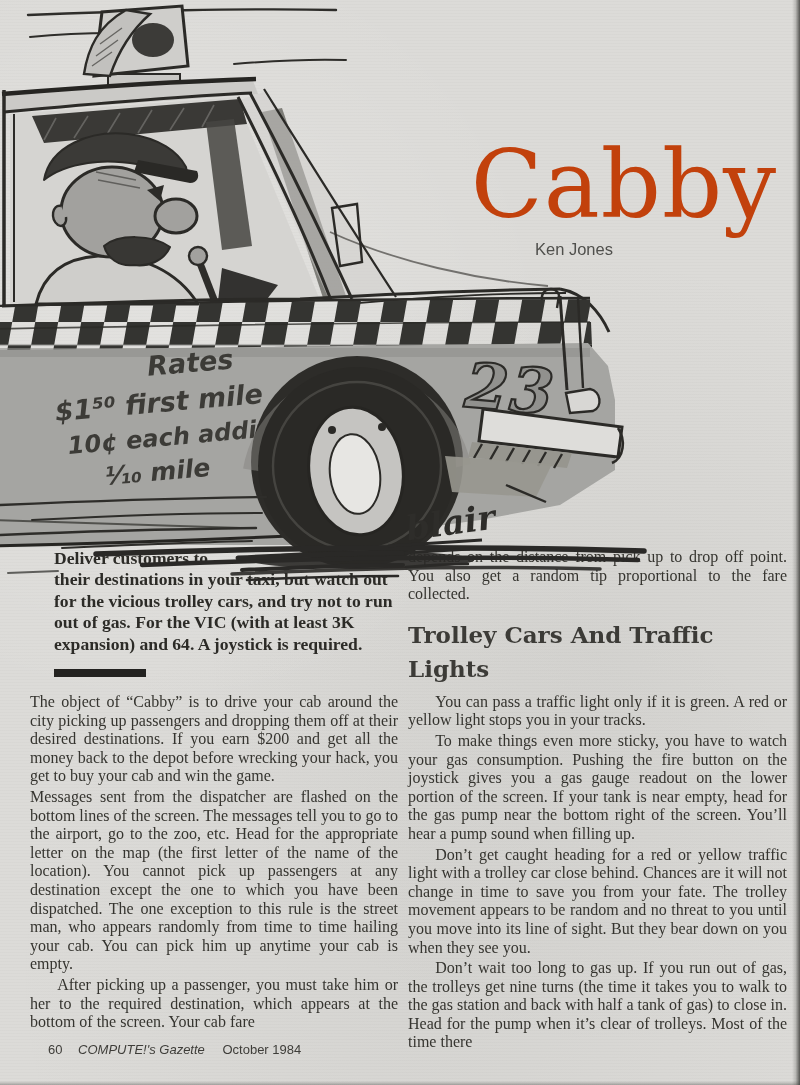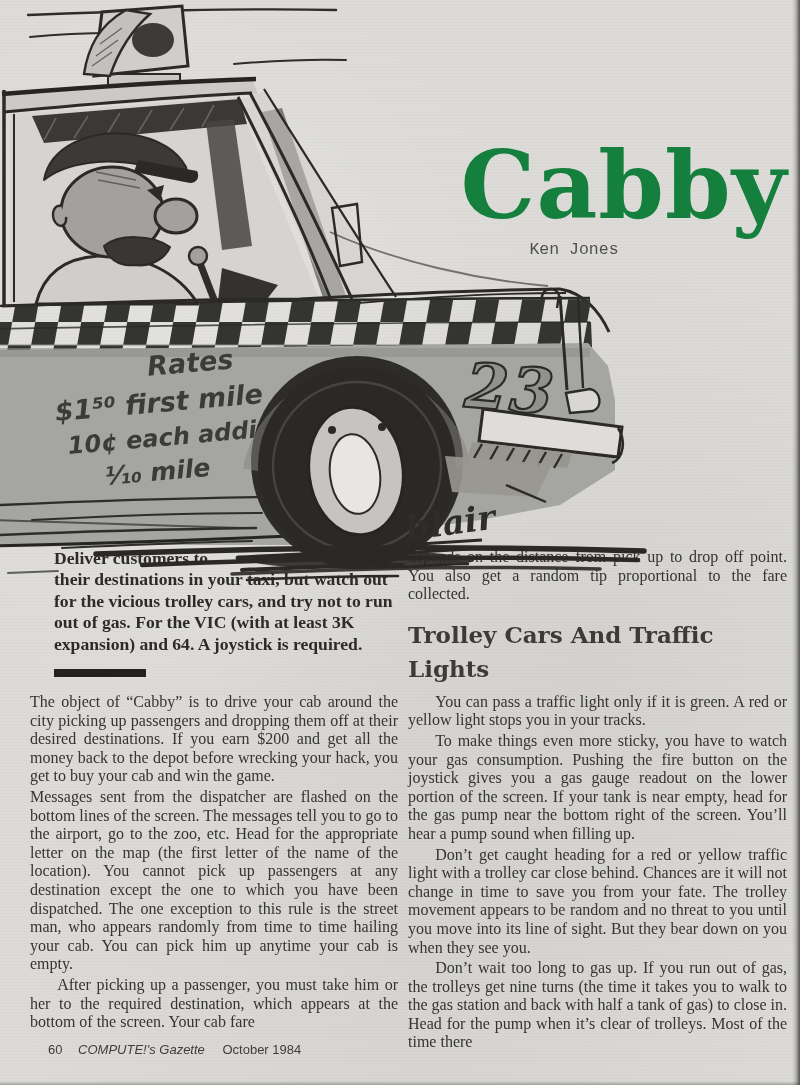--- a/index.html
+++ b/index.html
@@ -15,23 +15,23 @@
     color:#35342f;
   }
   .illus{position:absolute;top:0;left:0;z-index:3;pointer-events:none;}
   .right-edge{position:absolute;top:0;right:0;width:8px;height:1085px;z-index:5;
     background:linear-gradient(to right, rgba(0,0,0,0), rgba(70,70,66,.22) 45%, rgba(38,38,35,.75));}
   .bottom-edge{position:absolute;left:0;bottom:0;width:800px;height:4px;z-index:5;
     background:linear-gradient(to bottom, rgba(0,0,0,0), rgba(60,60,56,.35));}
 
   .title-block{position:absolute;left:448px;top:138px;width:352px;z-index:2;text-align:center;}
   .article-title{
-    font-family:"DejaVu Serif", serif;font-weight:bold;font-size:94px;line-height:1;
-    letter-spacing:1px;color:#15803d;margin:0;}
-  .byline{font-family:Liberation Mono, monospace;font-size:16.5px;color:#50504d;
+    font-family:"DejaVu Serif", serif;font-weight:normal;font-size:94px;line-height:1;
+    letter-spacing:1px;color:#c2410c;margin:0;}
+  .byline{font-family:Liberation Sans, sans-serif;font-size:16.5px;color:#50504d;
     margin-top:8px;transform:translateX(-50px);}
 
   .col{position:absolute;top:548px;z-index:1;font-size:16px;line-height:18.6px;text-align:justify;}
   .col-left{left:30px;width:368px;}
   .col-right{left:408px;width:379px;}
 
   .intro{font-weight:bold;font-size:17.6px;line-height:21.4px;margin-left:24px;width:346px;
     color:#2c2b27;text-align:left;}
   .intro-notch{float:right;width:158px;height:20px;}
   .black-bar{width:92px;height:8px;background:#232220;margin:14px 0 16px 24px;}

